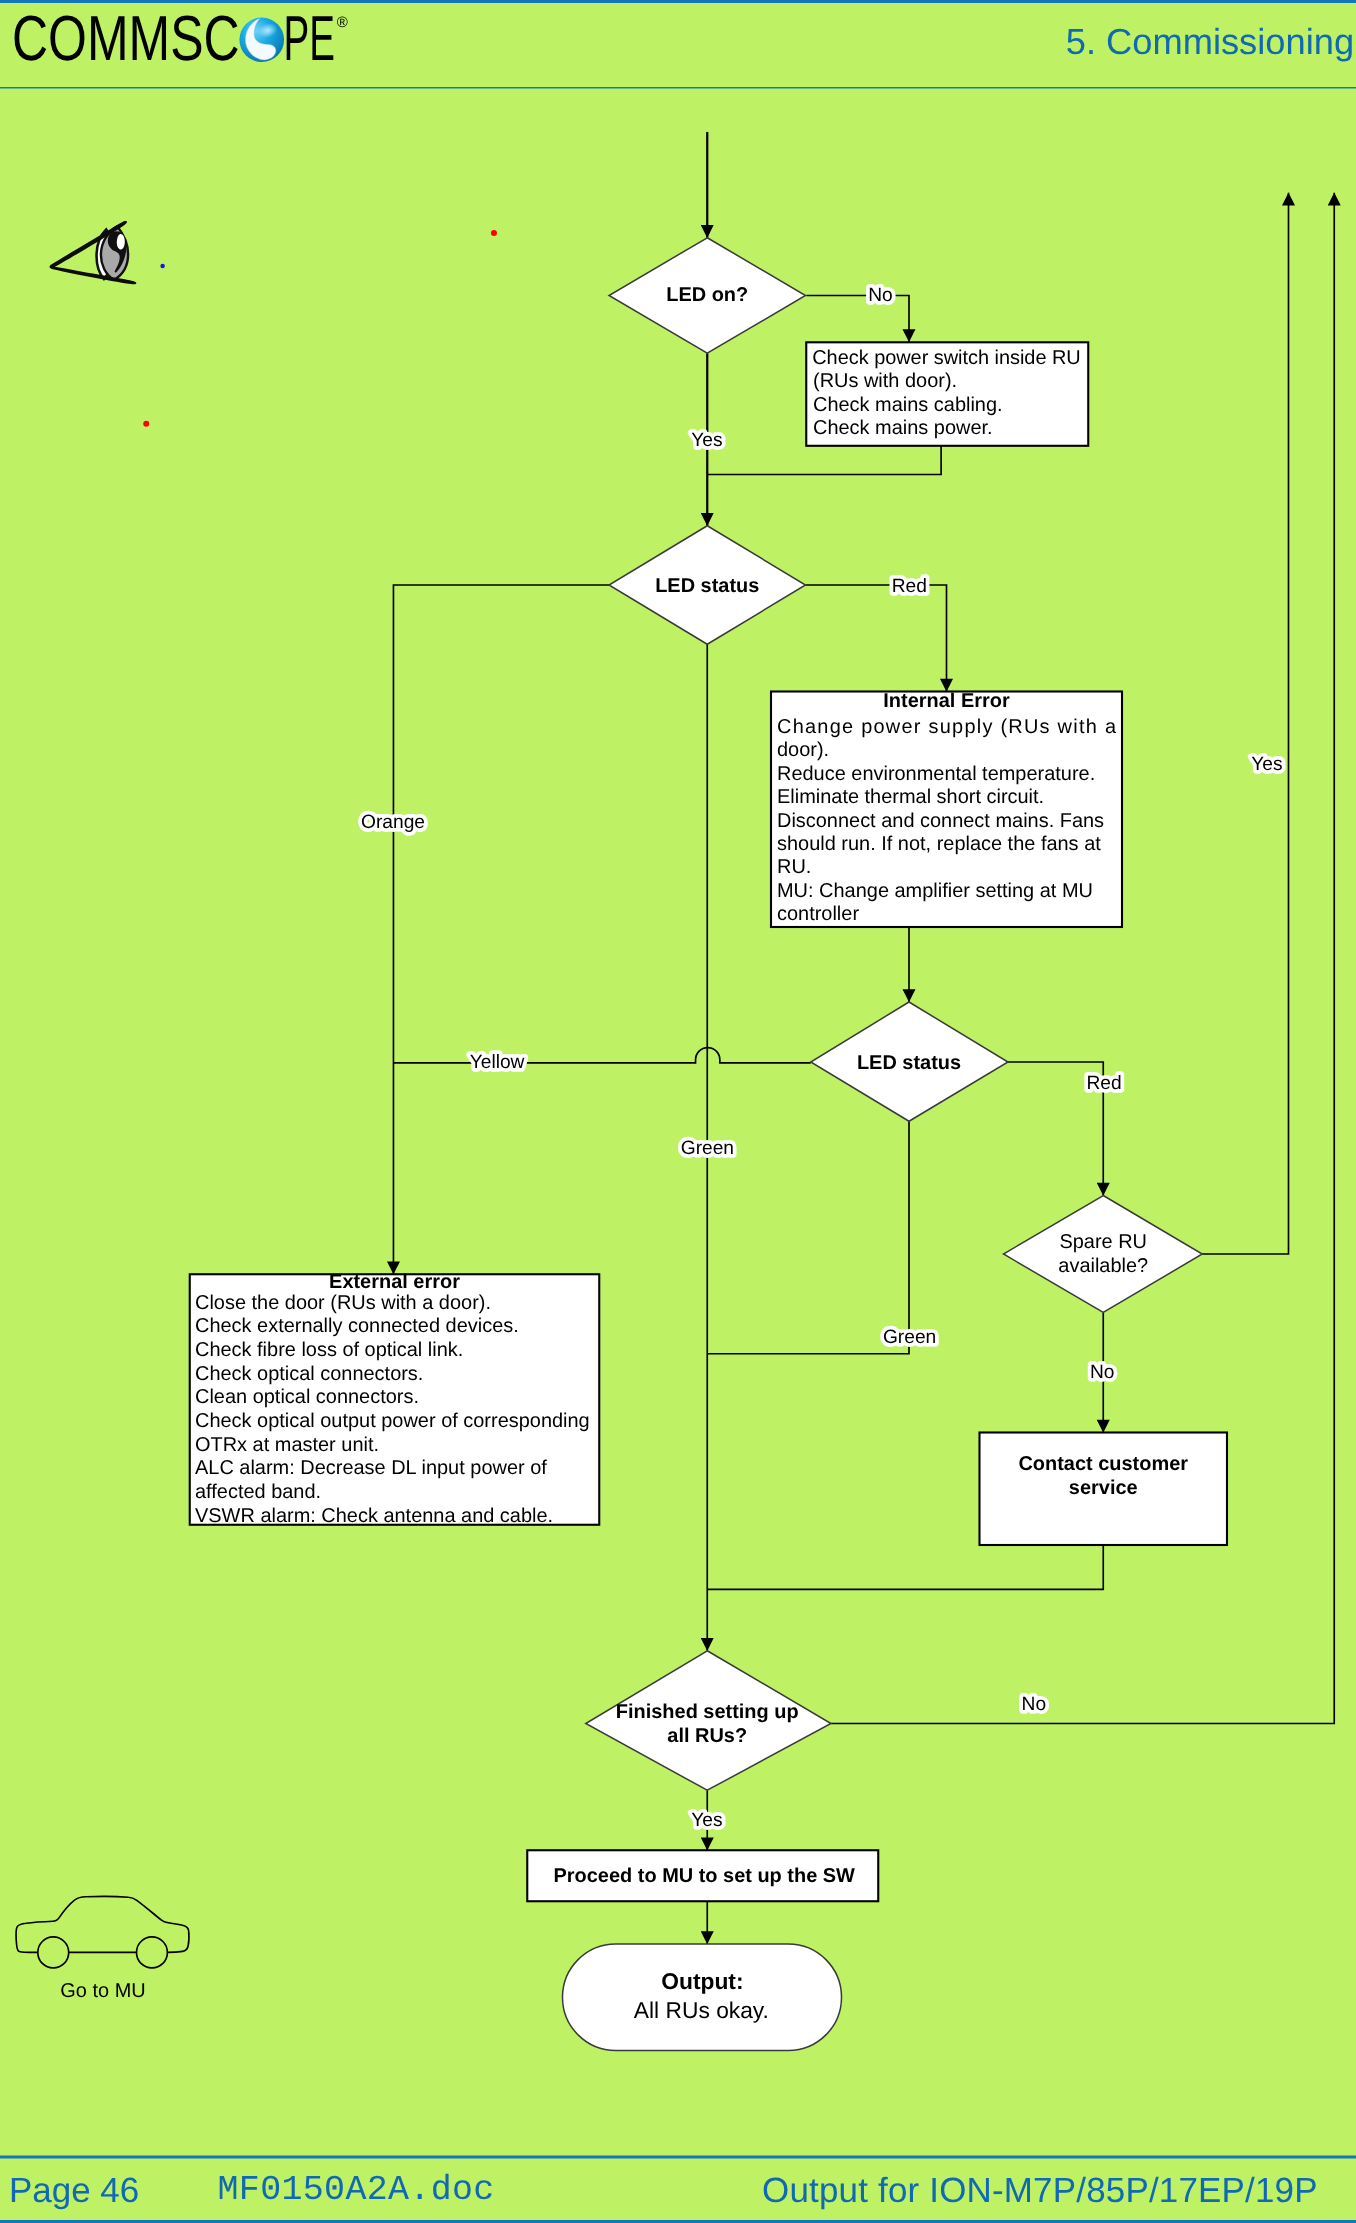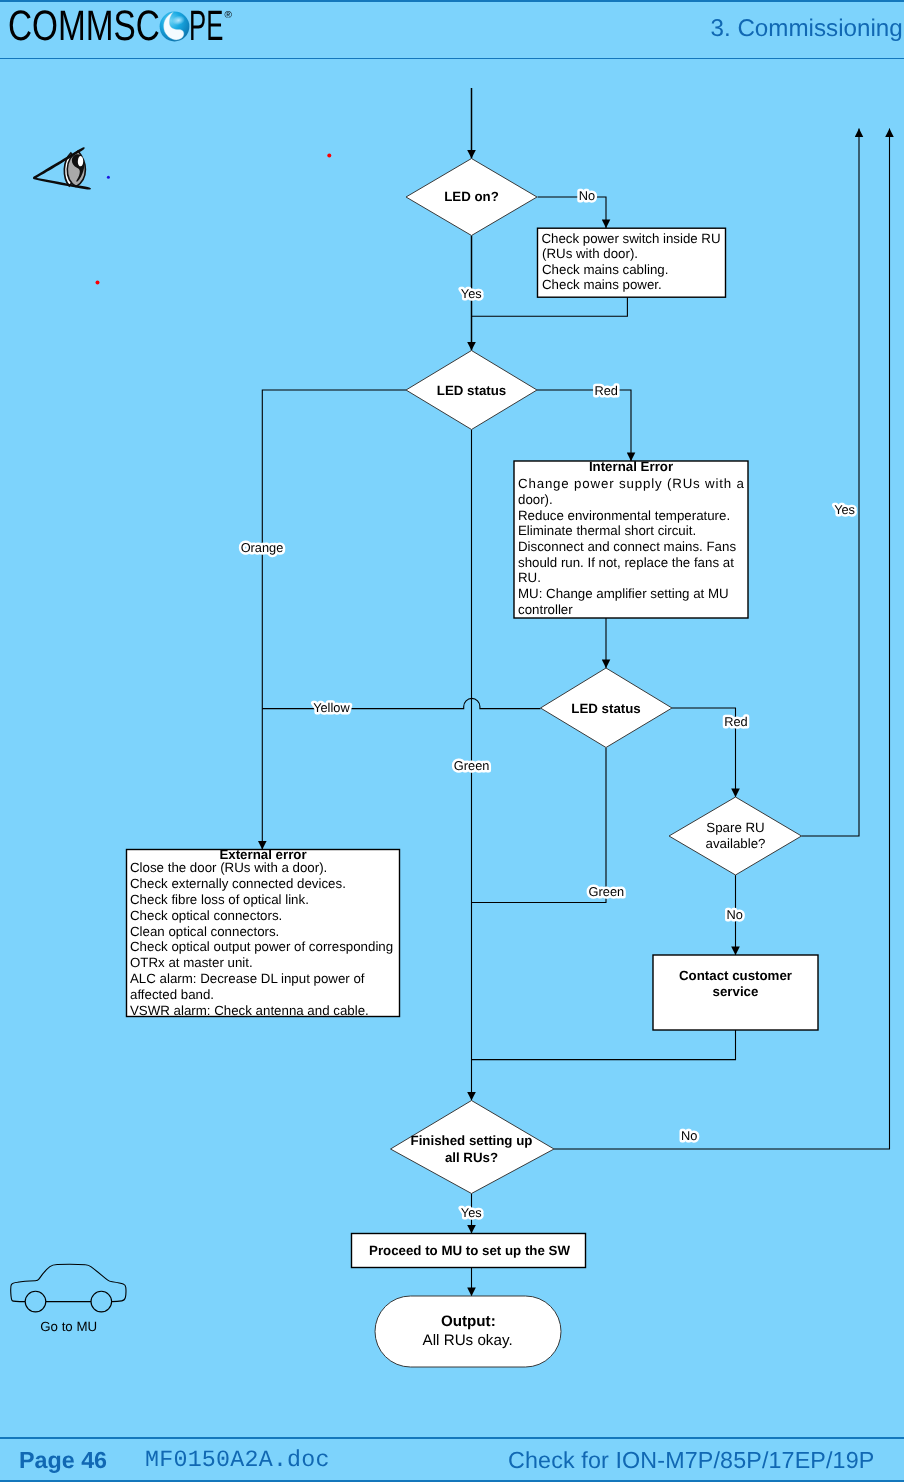--- a/index.html
+++ b/index.html
@@ -1,37 +1,37 @@
 <!DOCTYPE html>
 <html><head>
 <meta charset="utf-8">
 <style>
   html,body{margin:0;padding:0;background:#fff;}
   body{width:904px;height:1482px;font-family:"Liberation Sans",sans-serif;color:#000;
         -webkit-font-smoothing:antialiased;text-rendering:geometricPrecision;}
-  #page{position:relative;width:904px;height:1482px;overflow:hidden;background:#7dd3fc;}
+  #page{position:relative;width:904px;height:1482px;overflow:hidden;background:#bef264;}
 
   
   #hdr-rule-top{position:absolute;left:0;top:0;width:904px;height:2px;background:#1477BC;}
   #hdr-rule-bot{position:absolute;left:0;top:57.5px;width:904px;height:1.8px;background:#1477BC;}
   #logo{position:absolute;left:0;top:0;width:260px;height:50px;}
   .logo-part{position:absolute;font-size:42.5px;line-height:1;white-space:nowrap;
              color:#000;transform-origin:0 50%;}
   #logo-p1{left:8px;top:6px;height:42.5px;transform:scaleX(0.784);}
   #logo-p2{left:189px;top:6px;height:42.5px;transform:scaleX(0.605);}
   #logo-reg{position:absolute;left:224.5px;top:11px;font-size:10px;line-height:1;}
   #logo-orb{position:absolute;left:159px;top:10.5px;width:31px;height:31px;}
   #hdr-title{position:absolute;left:710.5px;top:17.2px;font-size:24.2px;line-height:1;color:#1168B3;
              letter-spacing:0px;white-space:nowrap;}
 
   
   #ftr-rule-top{position:absolute;left:0;top:1437.3px;width:904px;height:1.8px;background:#1477BC;}
   #ftr-rule-bot{position:absolute;left:0;top:1480px;width:904px;height:2px;background:#1477BC;}
   .ftr-txt{position:absolute;font-size:23.3px;color:#1168B3;white-space:nowrap;line-height:1;top:1449px;}
-  #ftr-page{left:19px;font-weight:bold;}
+  #ftr-page{left:6px;}
   #ftr-doc{left:145px;letter-spacing:0.23px;font-family:Liberation Mono, monospace;}
   #ftr-manual{left:508px;letter-spacing:0.13px;}
 
   
   #flow{position:absolute;left:0;top:0;width:904px;height:1482px;}
   .bx{fill:#fff;stroke:#000;stroke-width:1.4;}
   .ln{stroke:#000;stroke-width:1.5;fill:none;}
   .lnt{stroke:#000;stroke-width:1.1;fill:none;}
   .dia{fill:#fff;stroke:#3a3a3a;stroke-width:1;}
   #flow text{font-family:"Liberation Sans",sans-serif;fill:#000;}
@@ -71,21 +71,21 @@
       <path id="orbSwirl" d="M46 4 C26 12 14 32 15 52 C16 72 30 88 50 93
                C64 95 78 88 80 76 C82 66 74 60 64 60
                C48 60 36 54 34 42 C32 26 38 13 46 4 Z" fill="#f4fbff"></path>
       <path d="M46 4 C26 12 14 32 15 52 C16 72 30 88 50 93
                C64 95 78 88 80 76 C82 66 74 60 64 60
                C48 60 36 54 34 42 C32 26 38 13 46 4 Z" fill="none" stroke="#8fcce5" stroke-width="1.4" opacity="0.75"></path>
       <ellipse cx="63" cy="30" rx="21" ry="15" fill="url(#orbHi)" transform="rotate(-14 63 30)"></ellipse>
     </svg>
   </div>
 
-  <div id="hdr-title">3. Commissioning</div>
+  <div id="hdr-title">5. Commissioning</div>
 
   <svg id="flow" viewBox="0 0 904 1482">
     <defs>
       <marker id="ar" viewBox="0 0 10 10" refX="9.7" refY="5" markerWidth="9" markerHeight="9" orient="auto-start-reverse" markerUnits="userSpaceOnUse">
         <path d="M0.2 0.2 L9.8 5 L0.2 9.8 Z" fill="#000"></path>
       </marker>
     </defs>
 
     <g>
 
@@ -284,15 +284,15 @@
       <text class="lbl" x="734.8" y="918.9" text-anchor="middle">No</text>
       <text class="lbl" x="689.2" y="1139.8" text-anchor="middle">No</text>
       <text class="lbl" x="471.3" y="1217.4" text-anchor="middle">Yes</text>
     </g>
   </svg>
 
   <div id="ftr-rule-top"></div>
   <div id="ftr-rule-bot"></div>
   <div class="ftr-txt" id="ftr-page">Page 46</div>
   <div class="ftr-txt" id="ftr-doc">MF0150A2A.doc</div>
-  <div class="ftr-txt" id="ftr-manual">Check for ION-M7P/85P/17EP/19P</div>
+  <div class="ftr-txt" id="ftr-manual">Output for ION-M7P/85P/17EP/19P</div>
 
 </div>
 
 </body></html>

